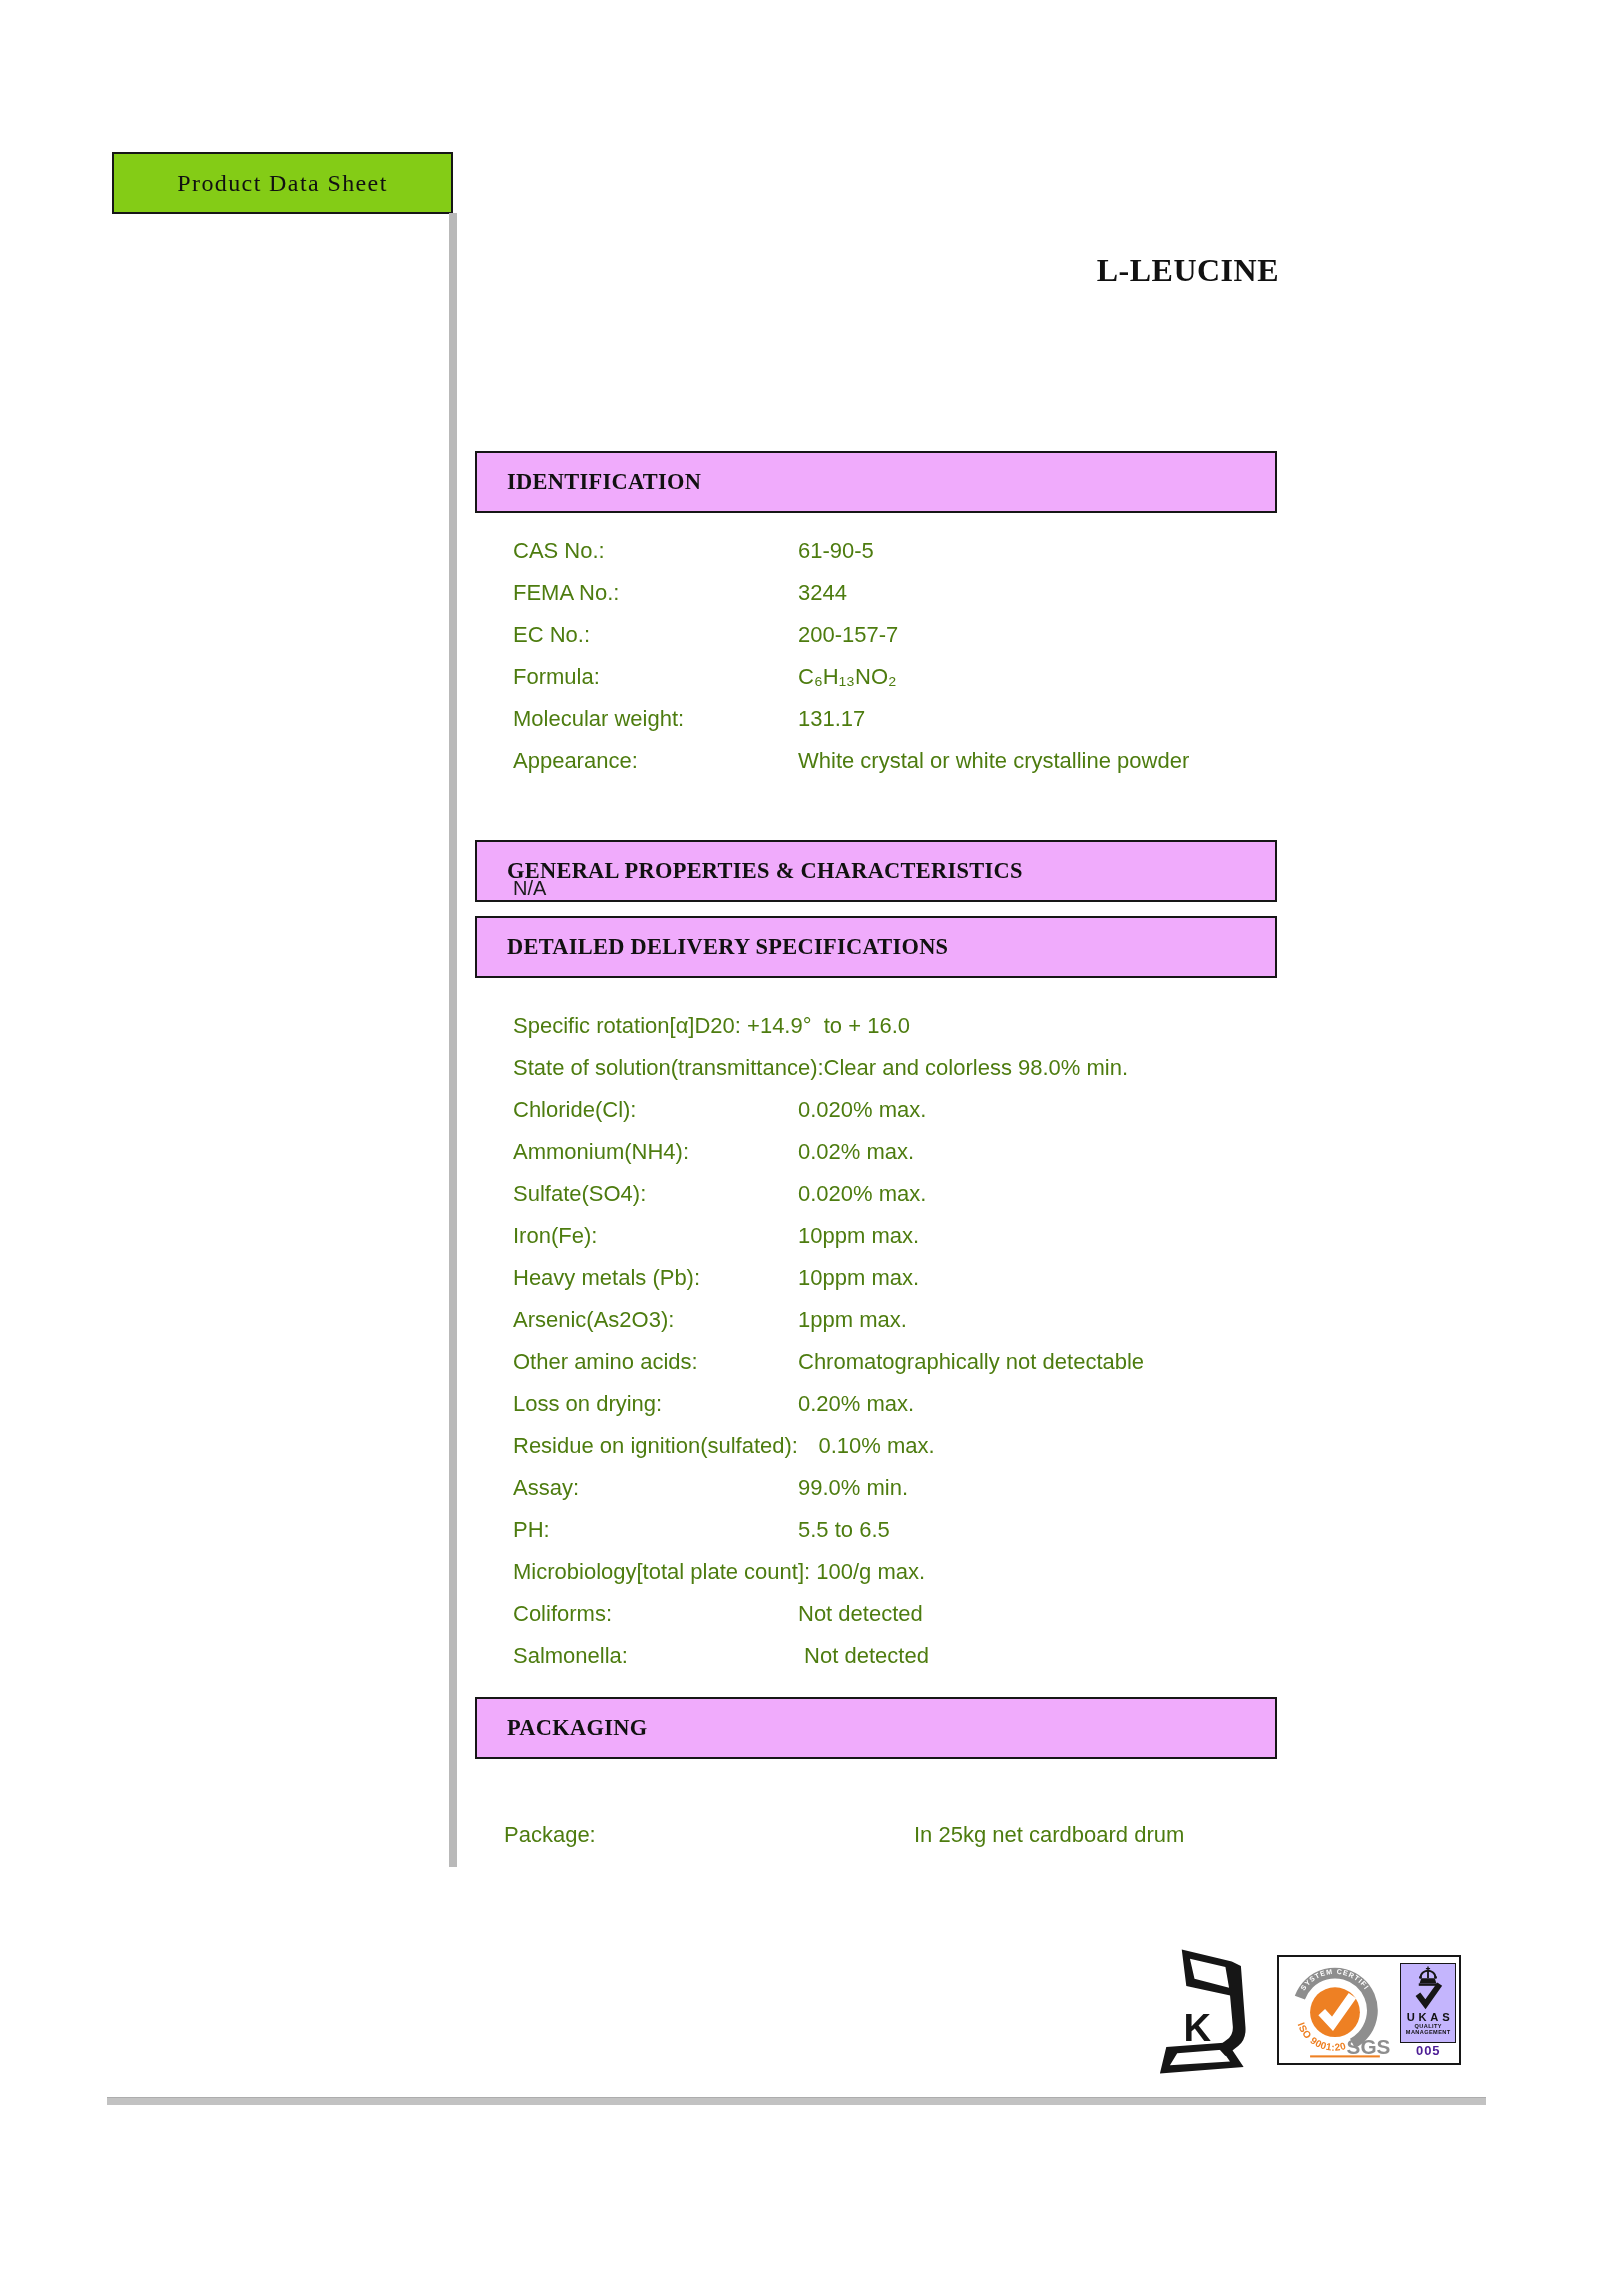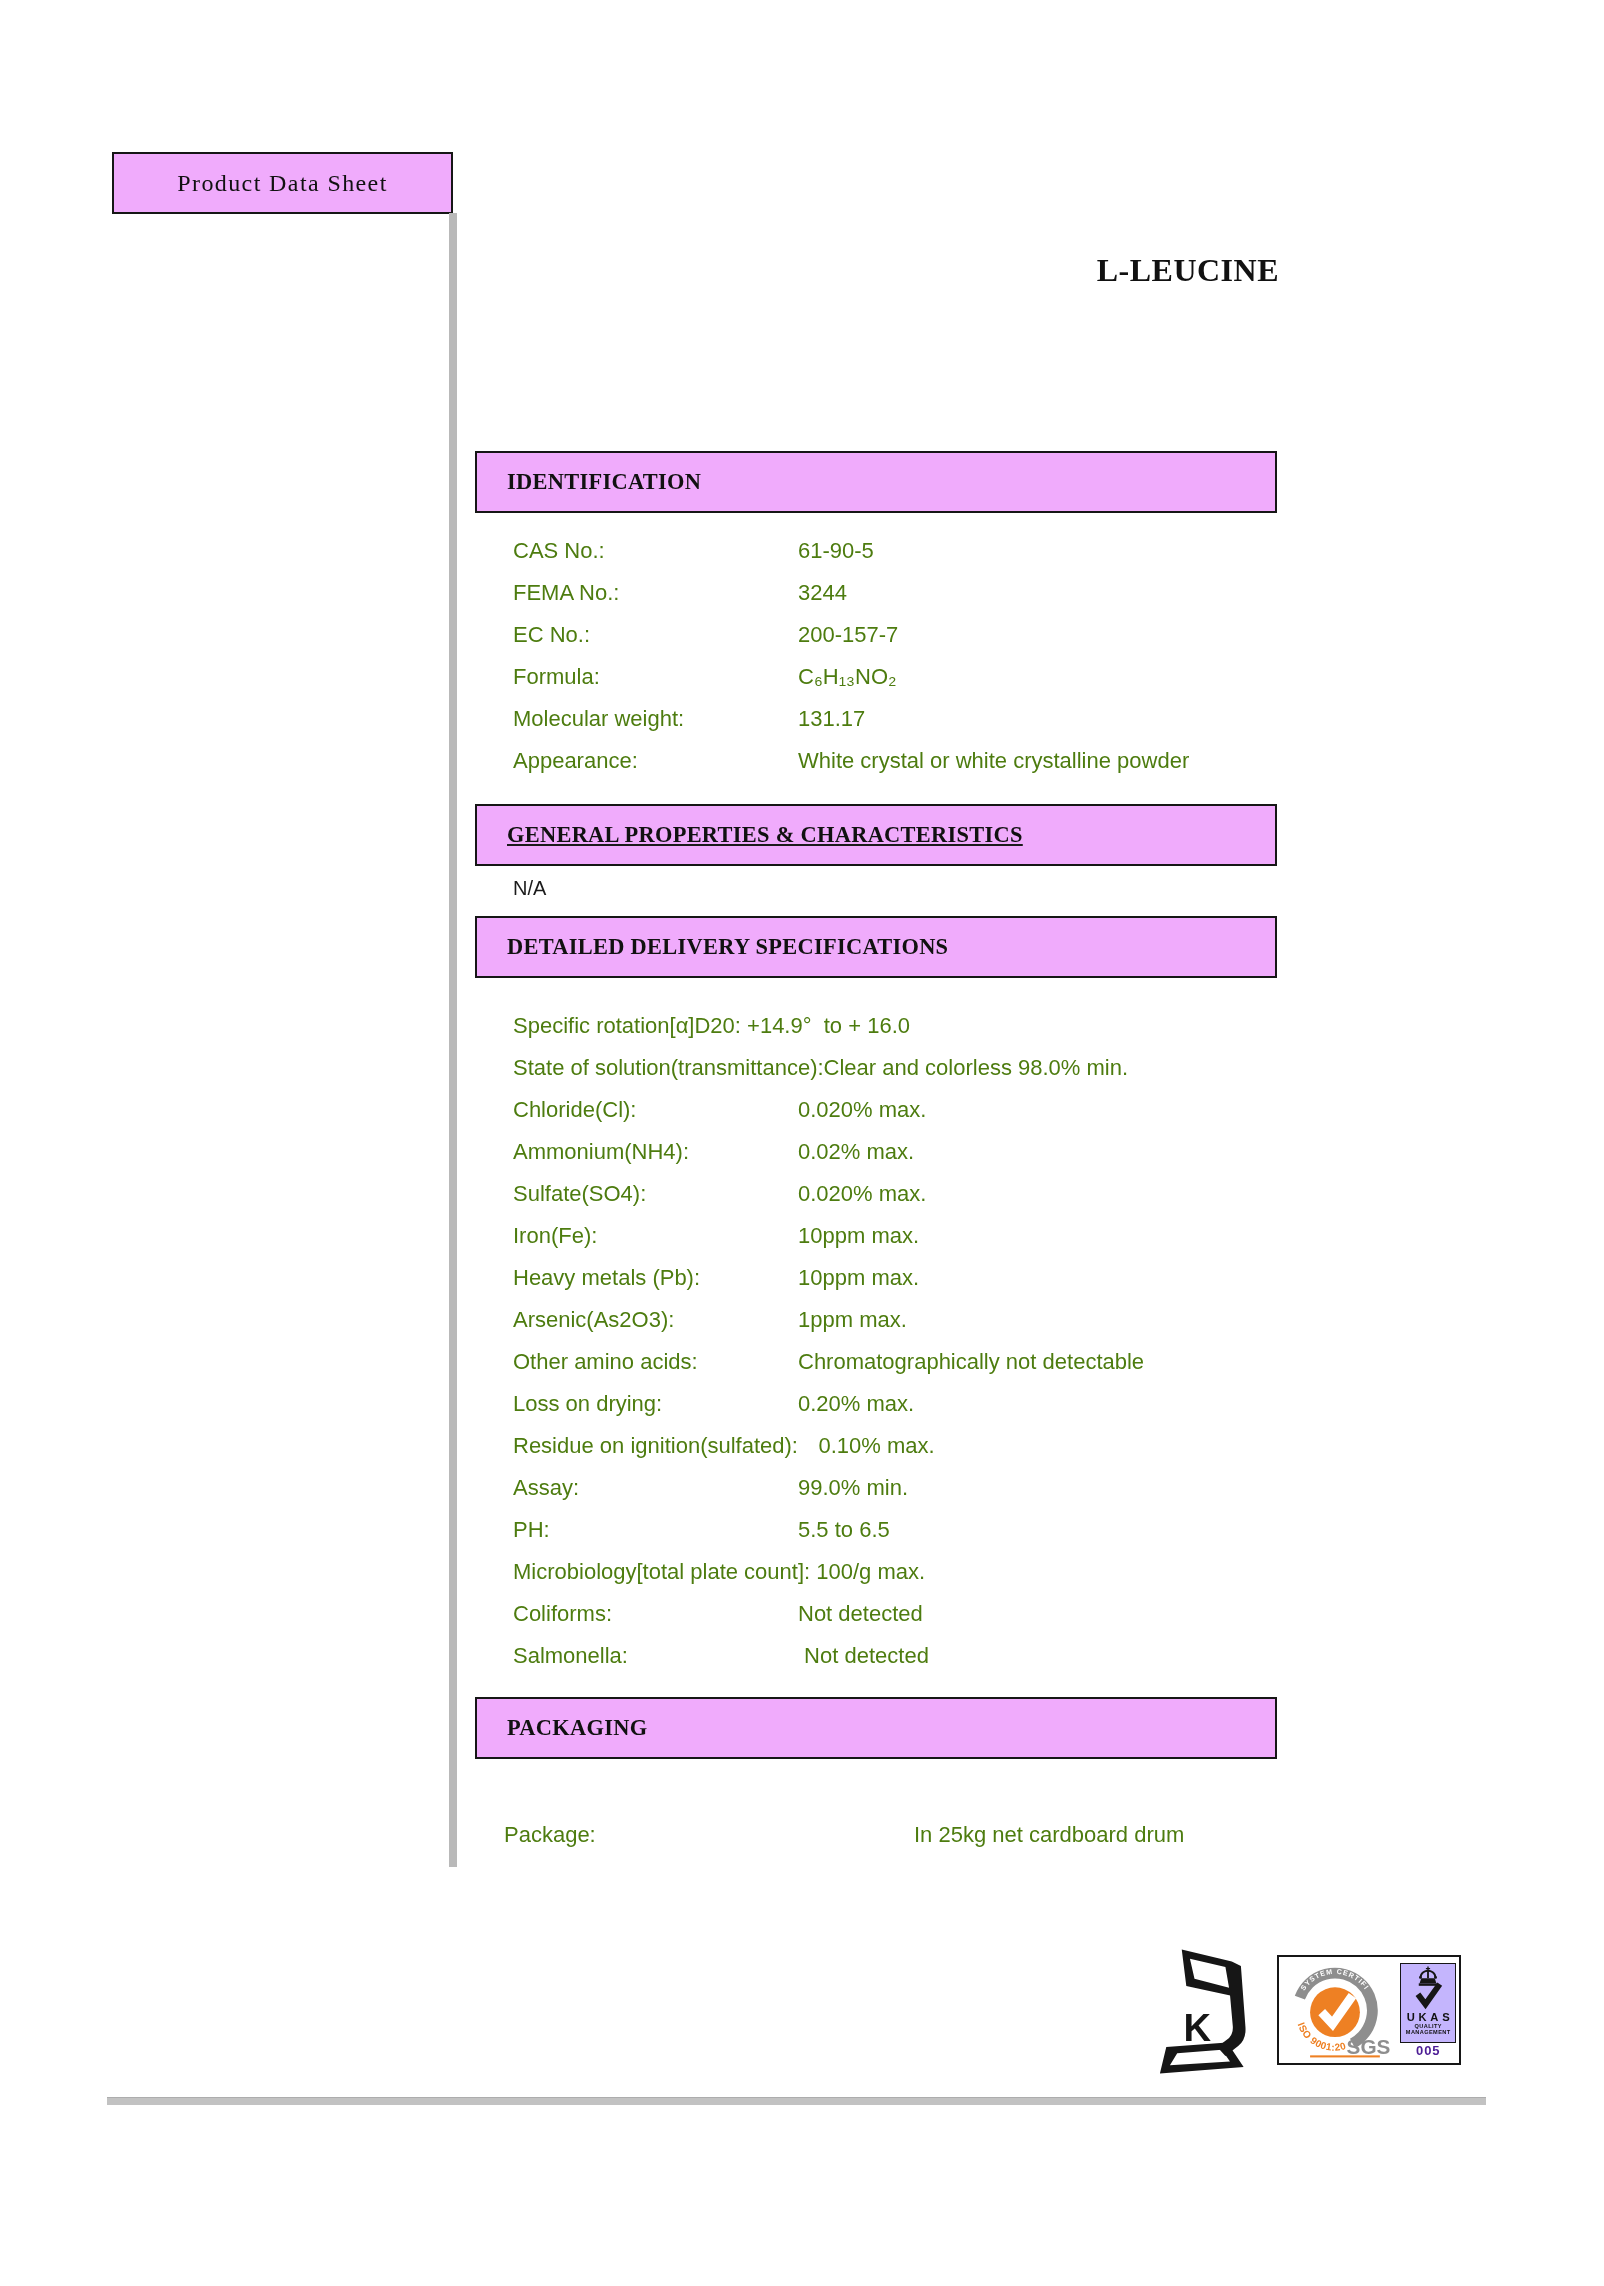--- a/index.html
+++ b/index.html
@@ -1,35 +1,35 @@
 <!DOCTYPE html>
 <html style="font-size:15px"><head>
 <meta charset="utf-8">
 <style>
   html,body{margin:0;padding:0;background:#ffffff;}
   body{width:1604px;height:2287px;position:relative;font-family:"Liberation Sans",sans-serif;color:#1b1b1b;overflow:hidden;}
 
   
   .sheet-box{position:absolute;left:112px;top:152px;width:337px;height:58px;border:2.8px solid #161616;
-             display:flex;align-items:center;justify-content:center;background:#f0abfc;}
+             display:flex;align-items:center;justify-content:center;background:#84cc16;}
   .sheet-box span{font:24px "Liberation Serif",serif;letter-spacing:1.4px;color:#111;}
 
   
   .vrule{position:absolute;left:449px;top:213px;width:7.5px;height:1654px;background:#b9b9b9;}
 
   
   .title{position:absolute;left:475px;top:252px;width:804px;text-align:right;
          font:bold 32px "Liberation Serif",serif;color:#111;letter-spacing:0.5px;}
 
   
   .sec{position:absolute;left:475px;width:798px;height:58px;border:2.8px solid #161616;background:#f0abfc;
        display:flex;align-items:center;}
   .sec span{font:bold 22.4px "Liberation Serif",serif;color:#111;padding-left:30px;letter-spacing:0.3px;}
   #sec-id{top:451px;}
-  #sec-gen{top:804px;text-decoration:underline;}
+  #sec-gen{top:840px;}
   #sec-det{top:916px;}
   #sec-pack{top:1697px;}
 
   
   .rows{position:absolute;left:513px;}
   #id-rows{top:530px;}
   #spec-rows{top:1005px;}
   .row{height:42px;display:flex;align-items:center;font-size:22px;white-space:pre;color:#4d7c0f;}
   .row .lbl{width:285px;flex:0 0 auto;}
   .row .val{flex:0 0 auto;}

